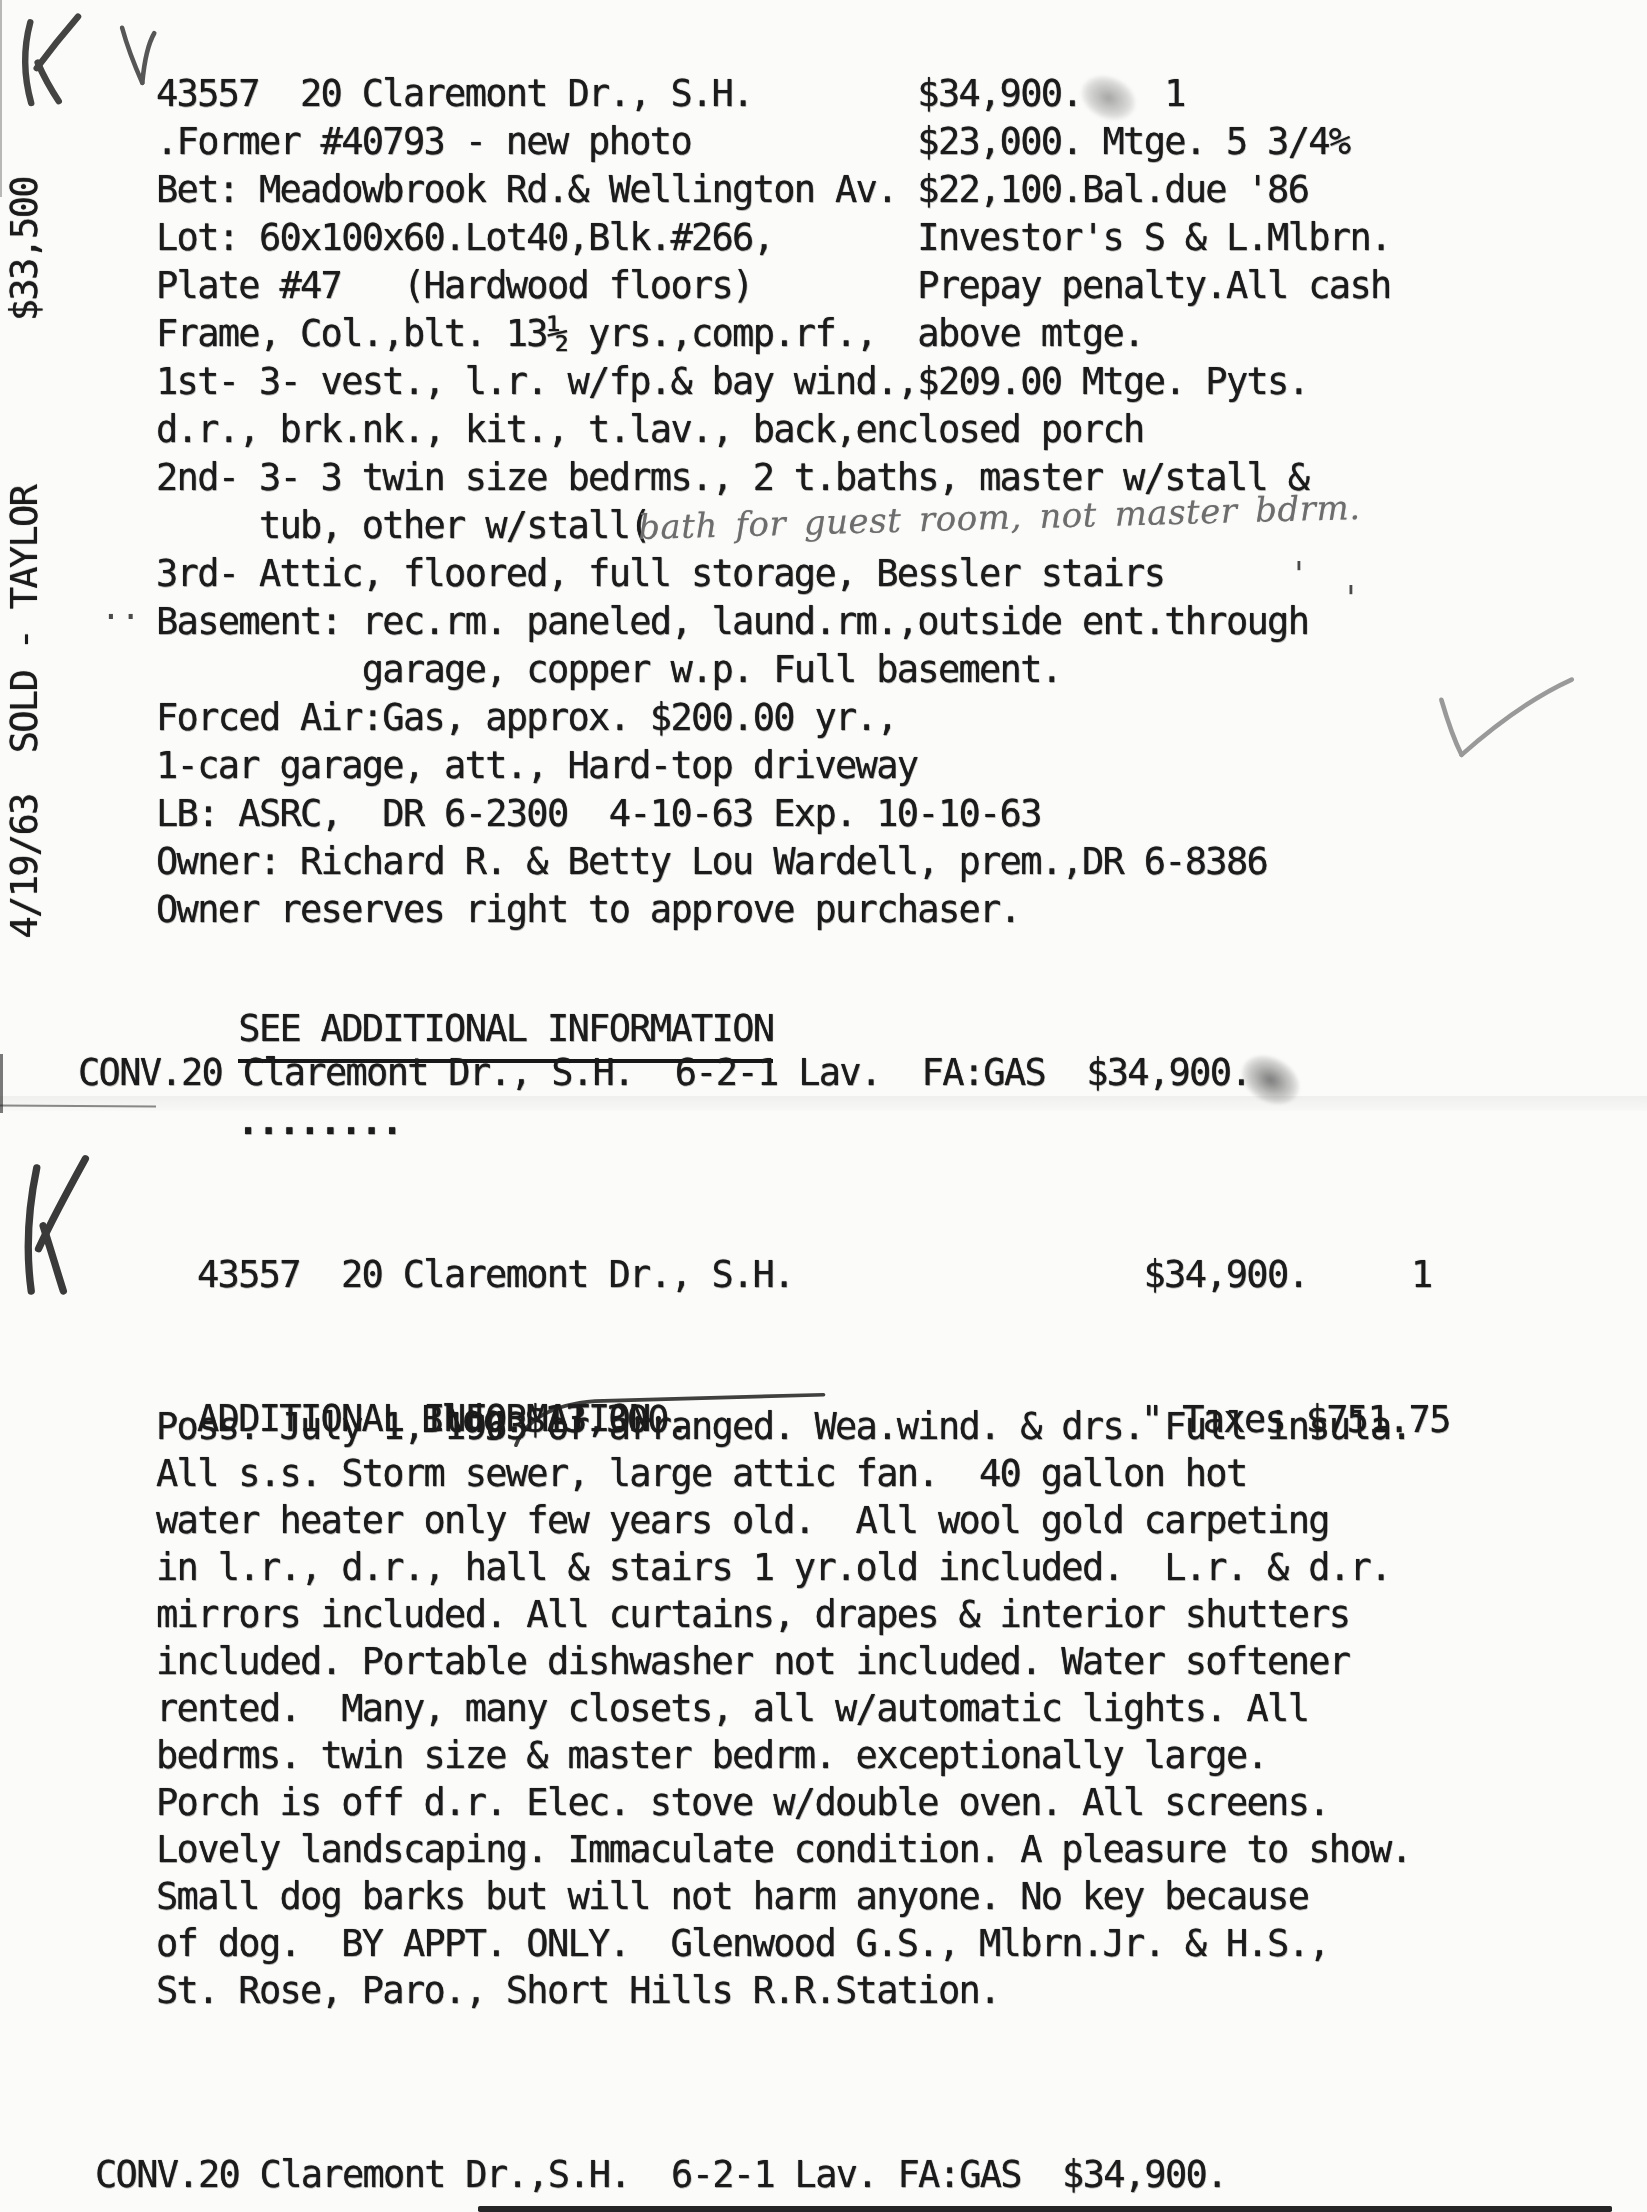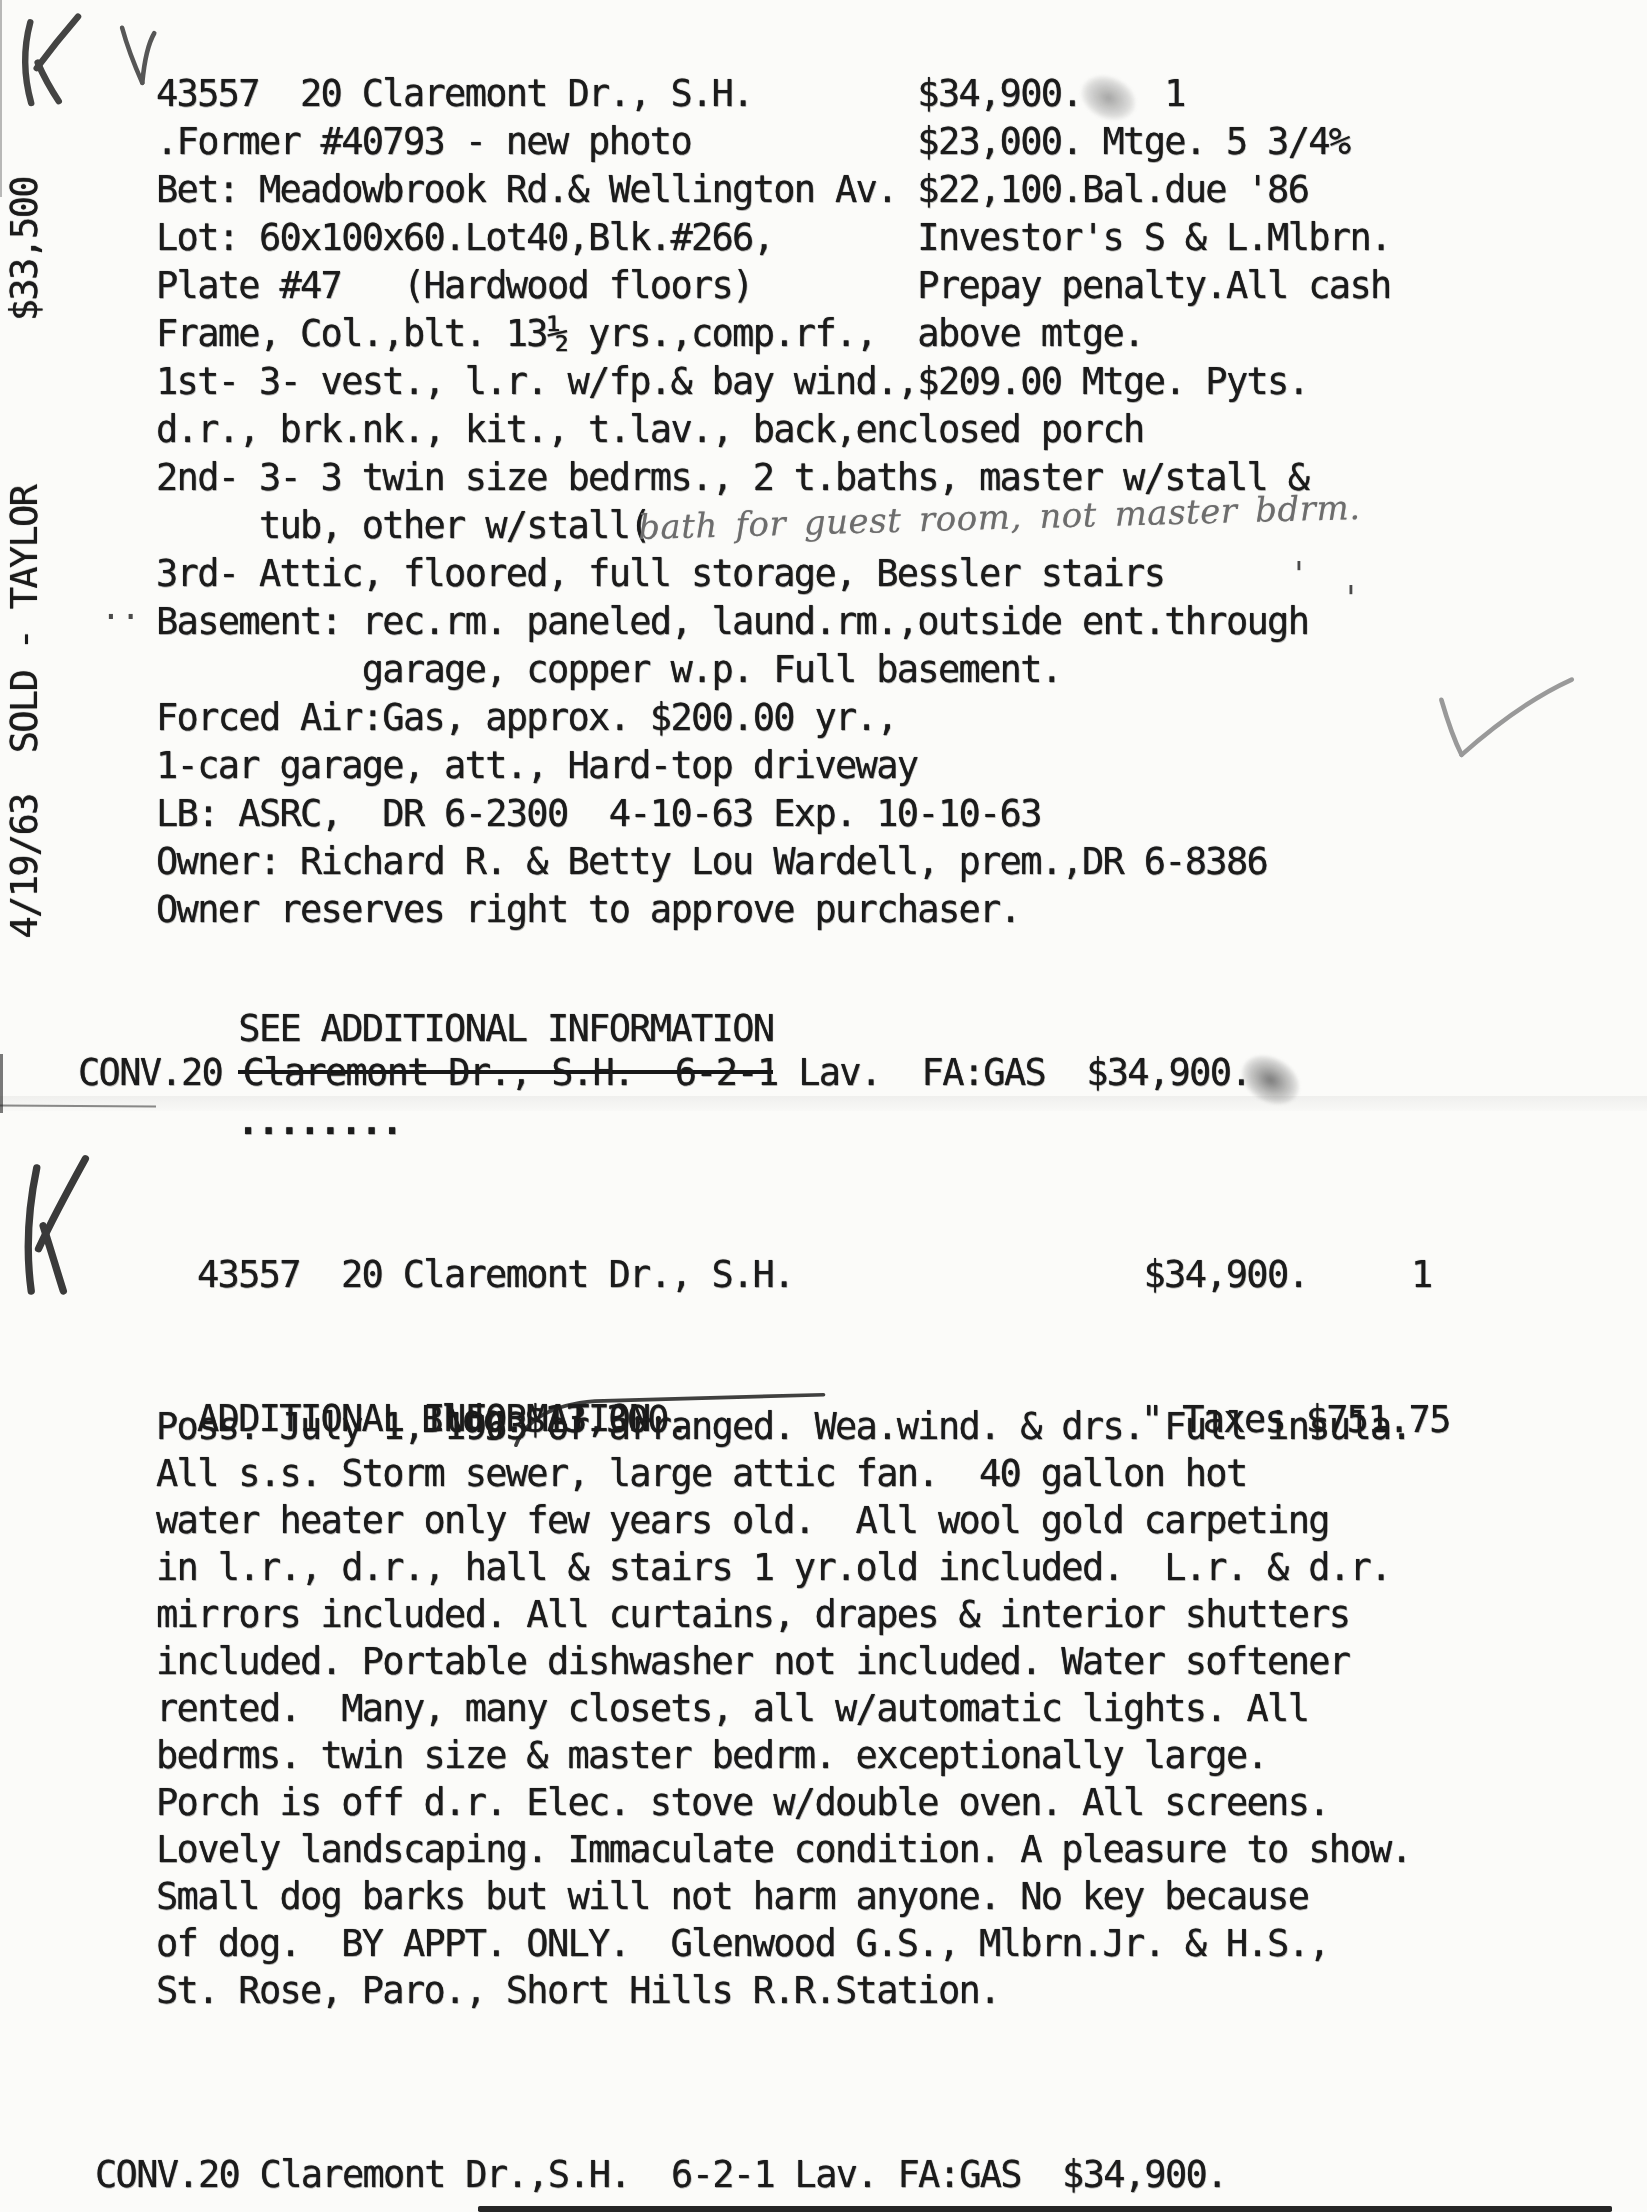--- a/index.html
+++ b/index.html
@@ -17,21 +17,21 @@
     font-family:"DejaVu Sans Mono", "Liberation Mono", monospace;
     font-size:37px;
     letter-spacing:-1.7px;
     line-height:48px;
     white-space:pre;
     color:#1b1b1b;
     text-shadow:0 0 0.9px rgba(15,15,15,0.75), 0.6px 0.6px 0 rgba(25,25,25,0.28);
   }
   .typed .tline{white-space:pre;}
   .para{line-height:47px;}
-  .underlined{border-bottom:4.6px solid #181818;padding-bottom:17px;display:inline-block;}
+  .underlined{border-bottom:4.6px solid #181818;padding-bottom:6px;display:inline-block;}
   
   .vertical-label{
     position:absolute;
     left:-343px;top:547px;
     width:735px;height:48px;
     transform:rotate(-90deg);
     transform-origin:center;
     text-align:left;
   }
   

